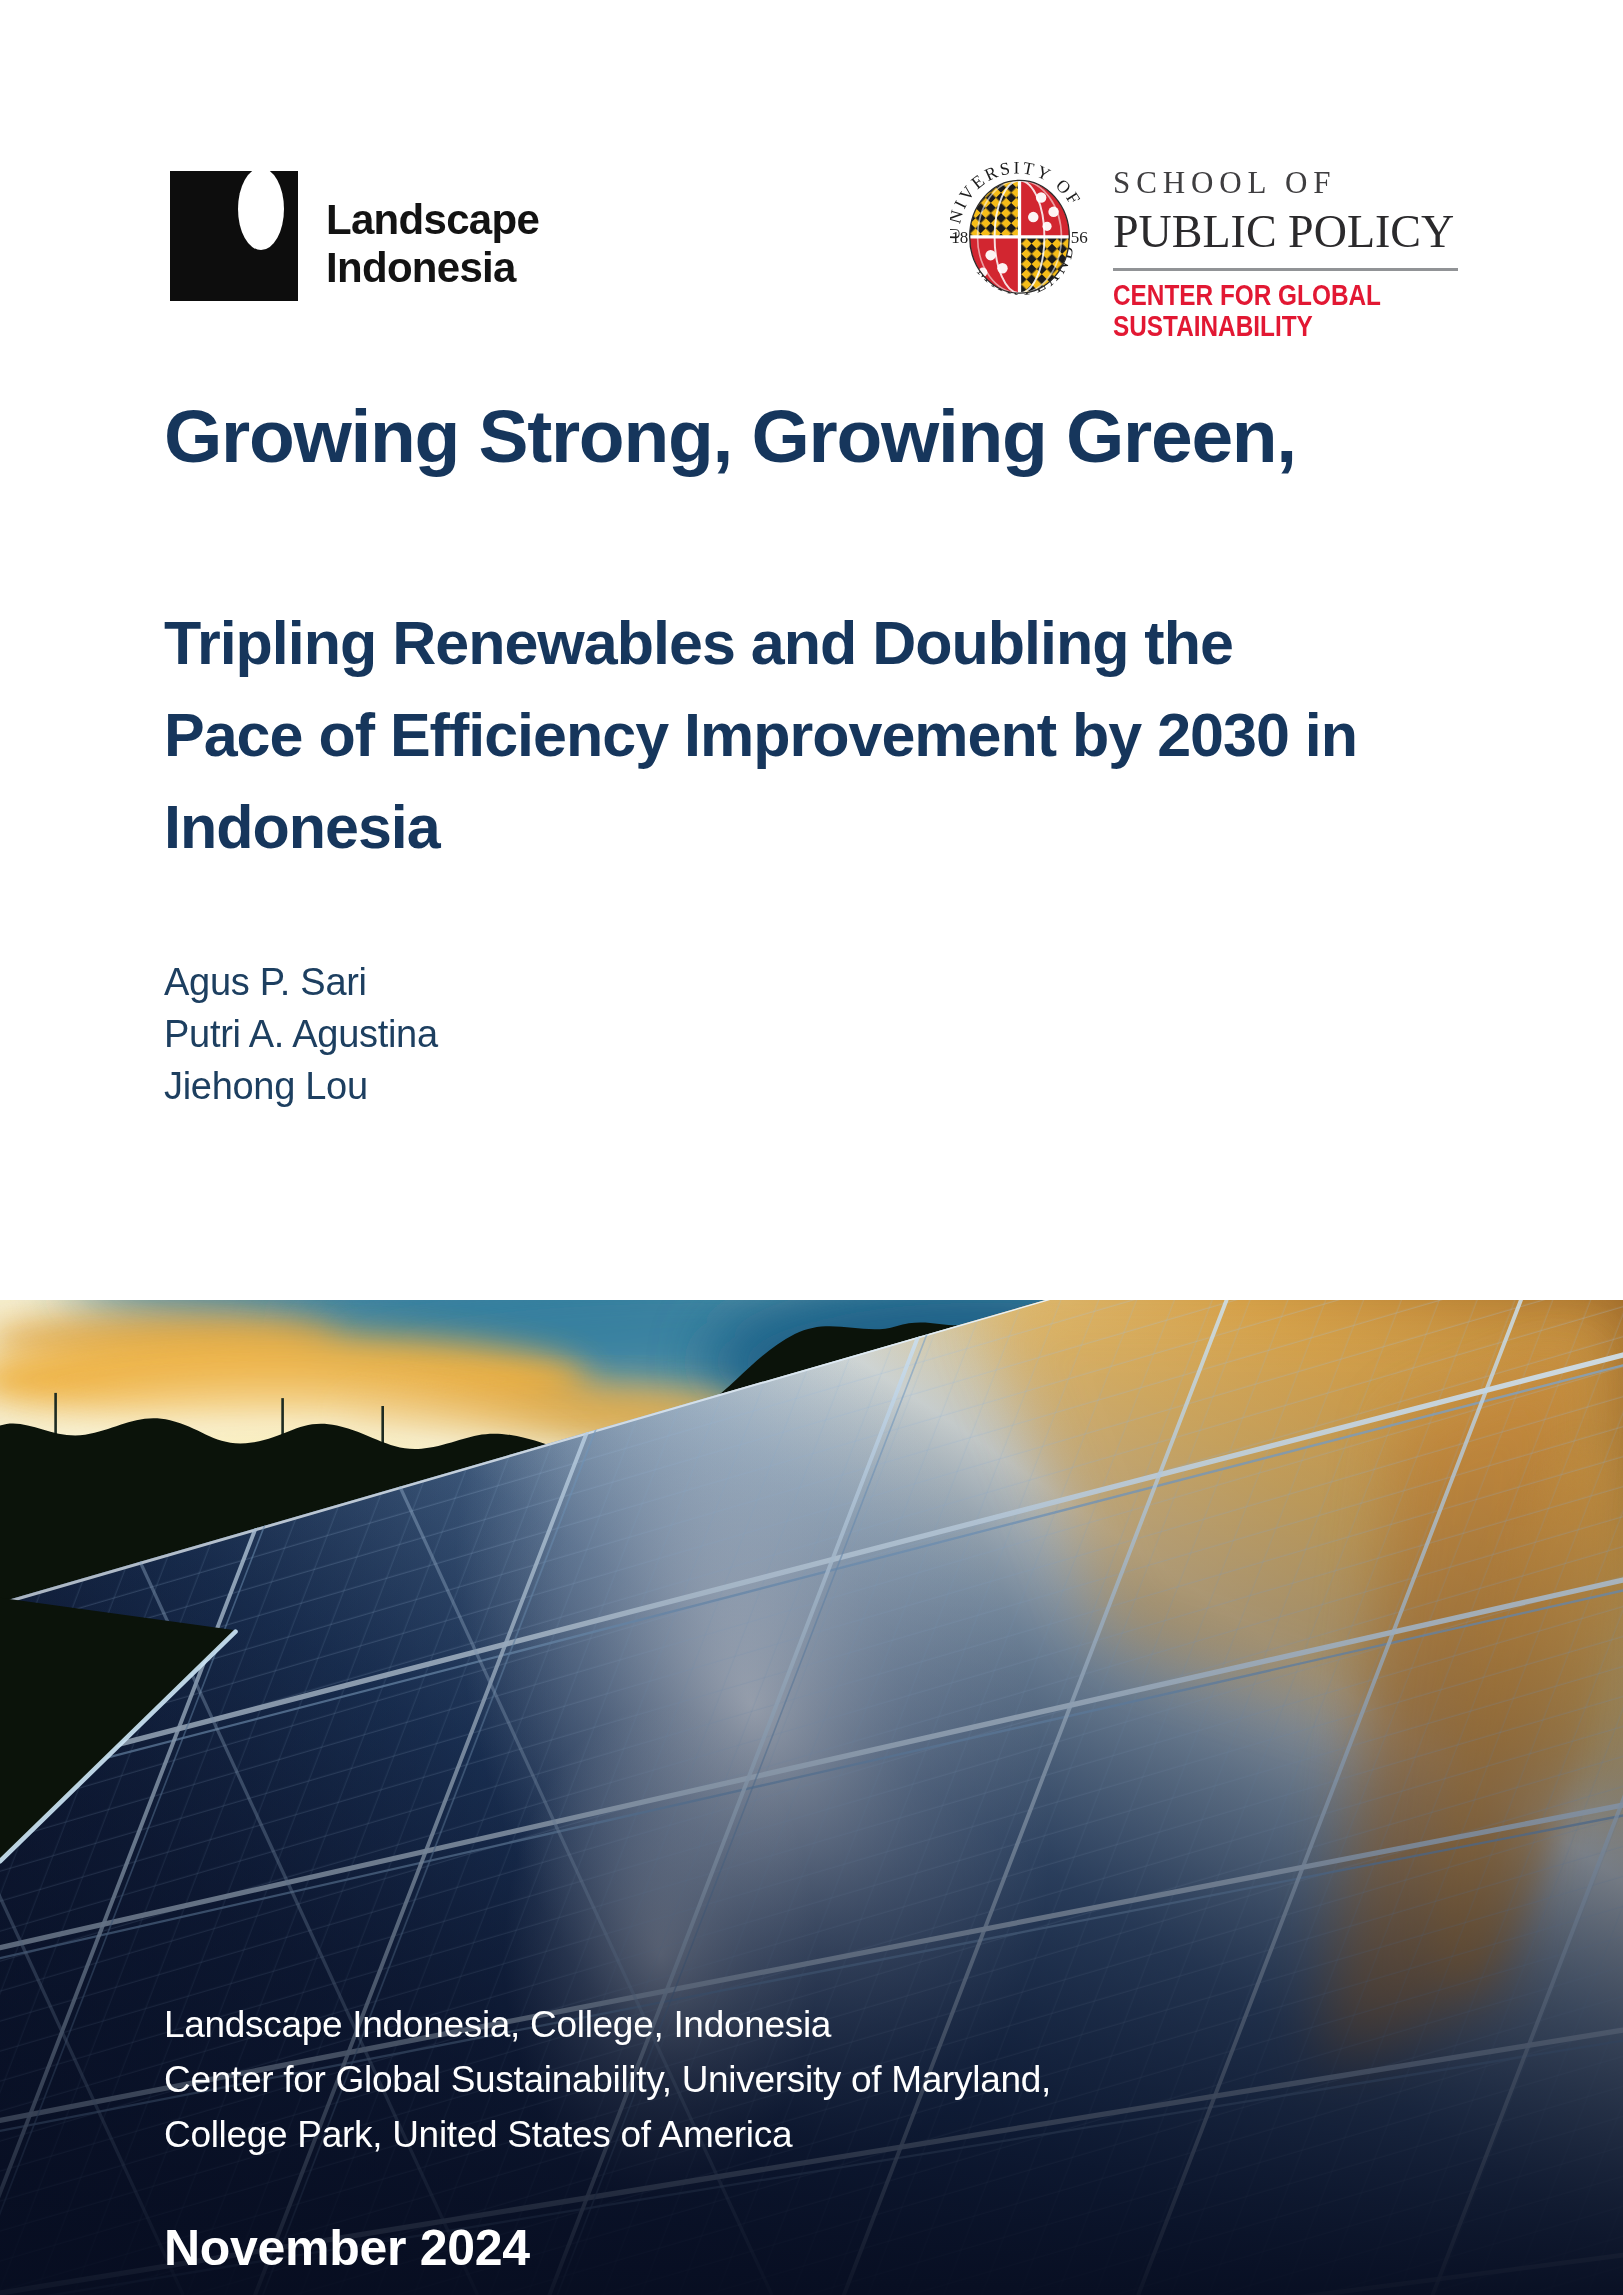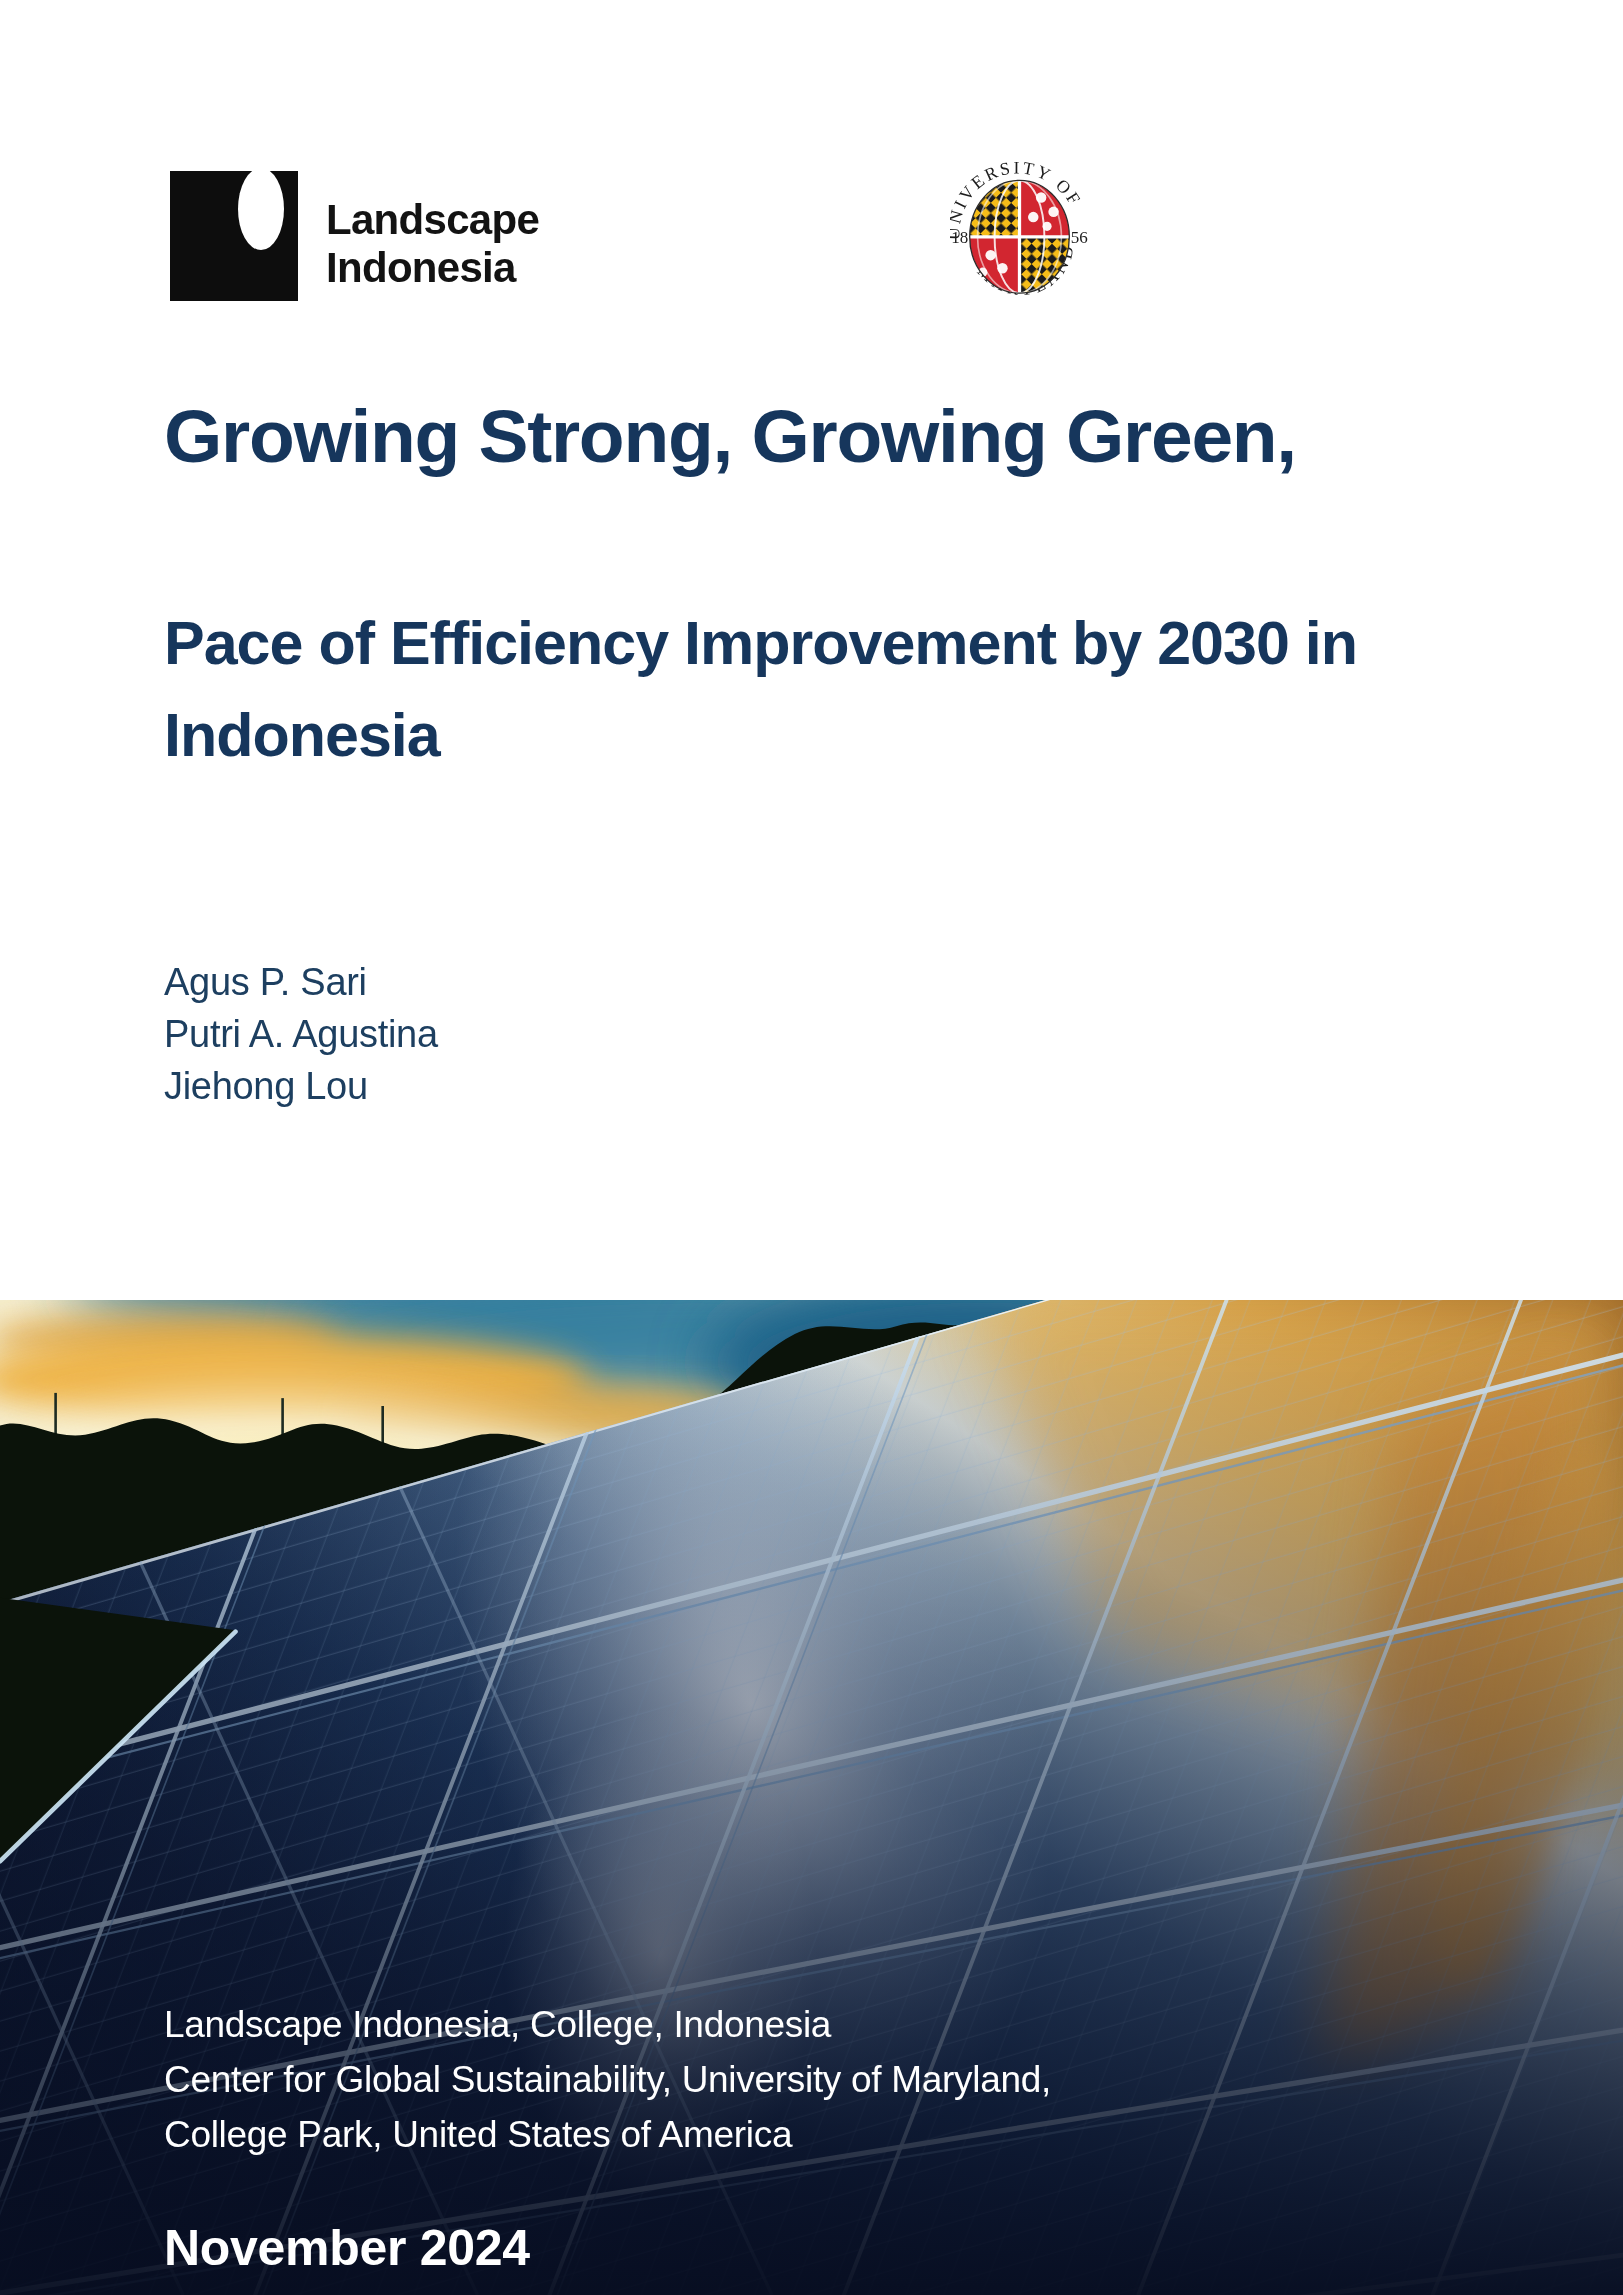--- a/index.html
+++ b/index.html
@@ -95,25 +95,35 @@
         <circle cx="50" cy="168" r="7"></circle>
       </g>
       <line x1="106" y1="28" x2="106" y2="200" stroke="#ffffff" stroke-width="5"></line>
       <line x1="30" y1="114" x2="182" y2="114" stroke="#ffffff" stroke-width="5"></line>
       <ellipse cx="106" cy="114" rx="38" ry="86" fill="none" stroke="rgba(255,255,255,.85)" stroke-width="3"></ellipse>
       <ellipse cx="106" cy="114" rx="64" ry="86" fill="none" stroke="rgba(255,255,255,.55)" stroke-width="2.5"></ellipse>
     </g>
     <ellipse cx="106" cy="114" rx="76" ry="86" fill="none" stroke="#2b2b2b" stroke-width="2"></ellipse>
   </svg>
 
+  <div class="umd-text">
+    <div class="umd-school1">SCHOOL OF</div>
+    <div class="umd-school2">PUBLIC POLICY</div>
+    <div class="umd-rule"></div>
+    <div class="umd-center">
+      <div>CENTER FOR GLOBAL</div>
+      <div>SUSTAINABILITY</div>
+    </div>
+  </div>
 
   <div class="title">
     <div>Growing Strong, Growing Green,</div>
   </div>
   <div class="subtitle">
+    <div>Tripling Renewables and Doubling the</div>
     <div>Pace of Efficiency Improvement by 2030 in</div>
     <div>Indonesia</div>
   </div>
 
   <div class="authors">
     <div>Agus P. Sari</div>
     <div>Putri A. Agustina</div>
     <div>Jiehong Lou</div>
   </div>
 

